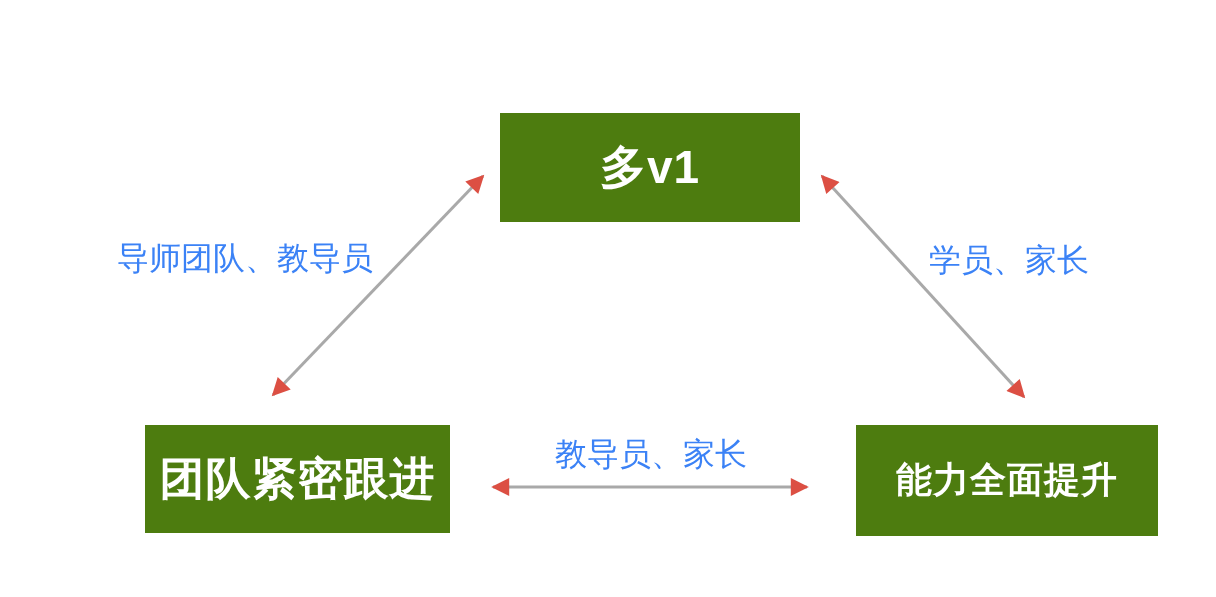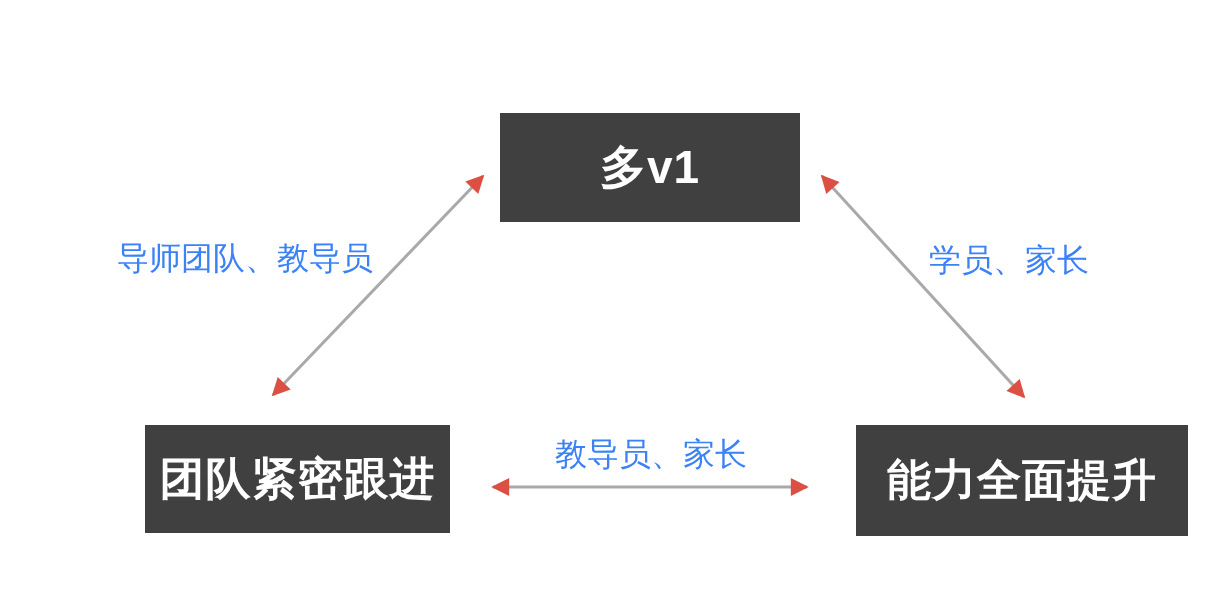--- a/index.html
+++ b/index.html
@@ -18,21 +18,21 @@
   .arrow-layer {
     position: absolute;
     left: 0;
     top: 0;
     width: 1216px;
     height: 597px;
     pointer-events: none;
   }
   .node {
     position: absolute;
-    background: #404040;
+    background: #4d7c0f;
     color: #ffffff;
     display: flex;
     align-items: center;
     justify-content: center;
     font-weight: 800;
     text-align: center;
     letter-spacing: 1px;
   }
   .node-top {
     left: 500px;
@@ -44,23 +44,23 @@
   .node-bottom-left {
     left: 145px;
     top: 425px;
     width: 305px;
     height: 108px;
     font-size: 45px;
   }
   .node-bottom-right {
     left: 856px;
     top: 425px;
-    width: 332px;
+    width: 302px;
     height: 111px;
-    font-size: 44px;
+    font-size: 36px;
   }
   .edge-label {
     position: absolute;
     color: #3b82f6;
     font-size: 32px;
     font-weight: 400;
     text-align: center;
     white-space: nowrap;
     line-height: 38px;
   }

